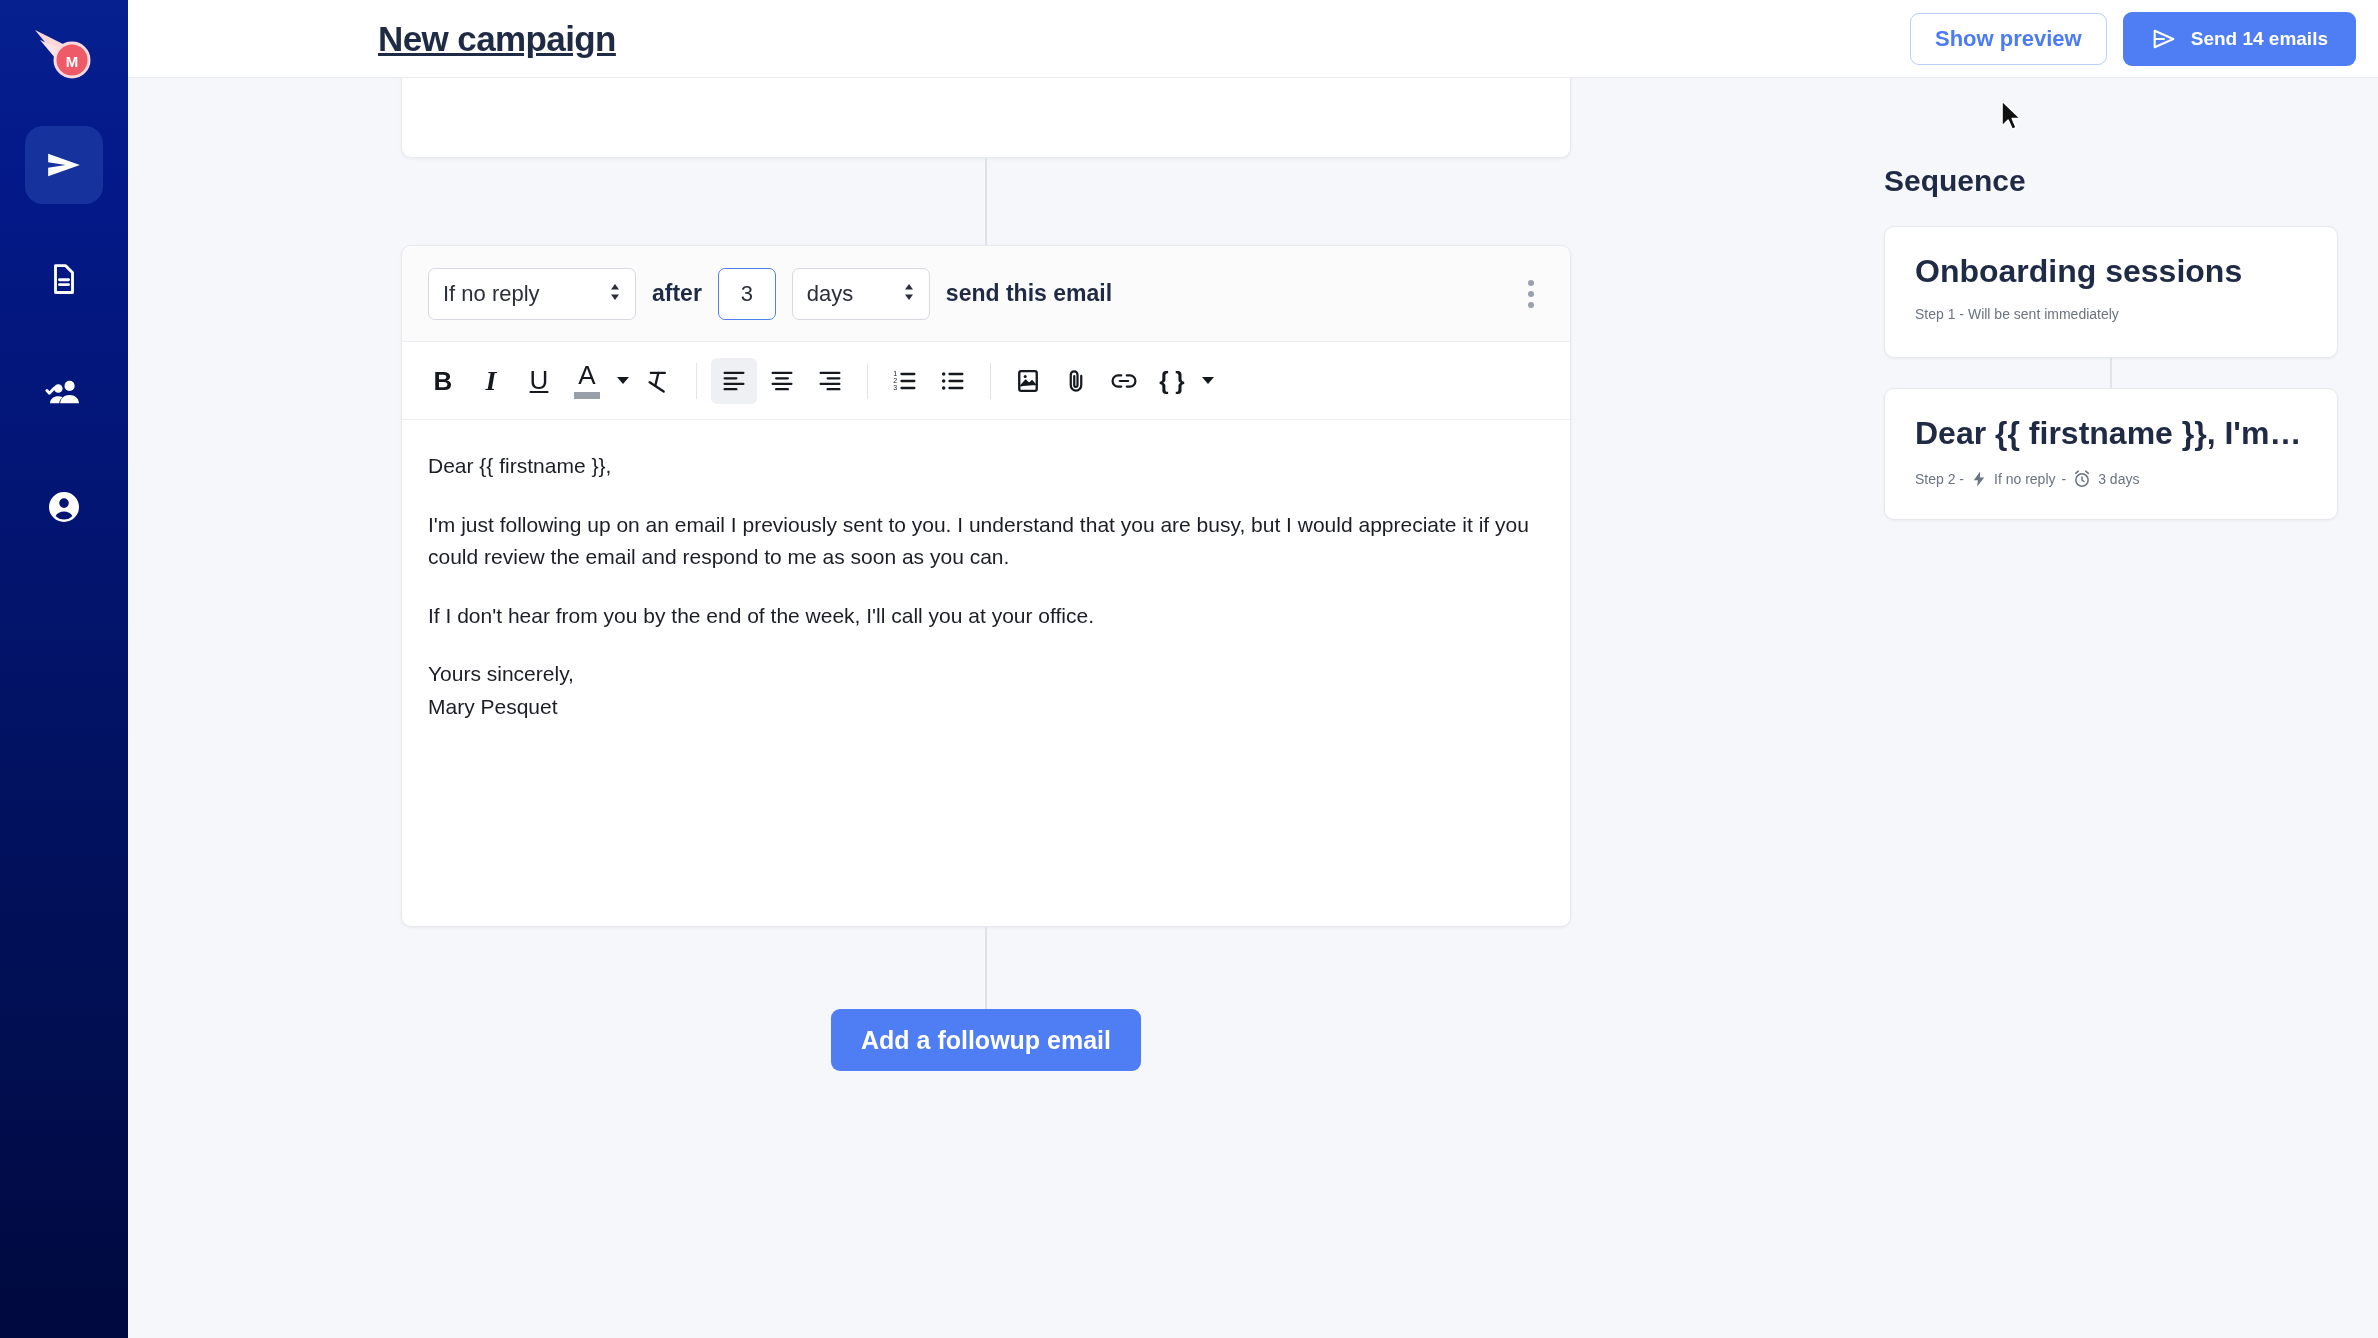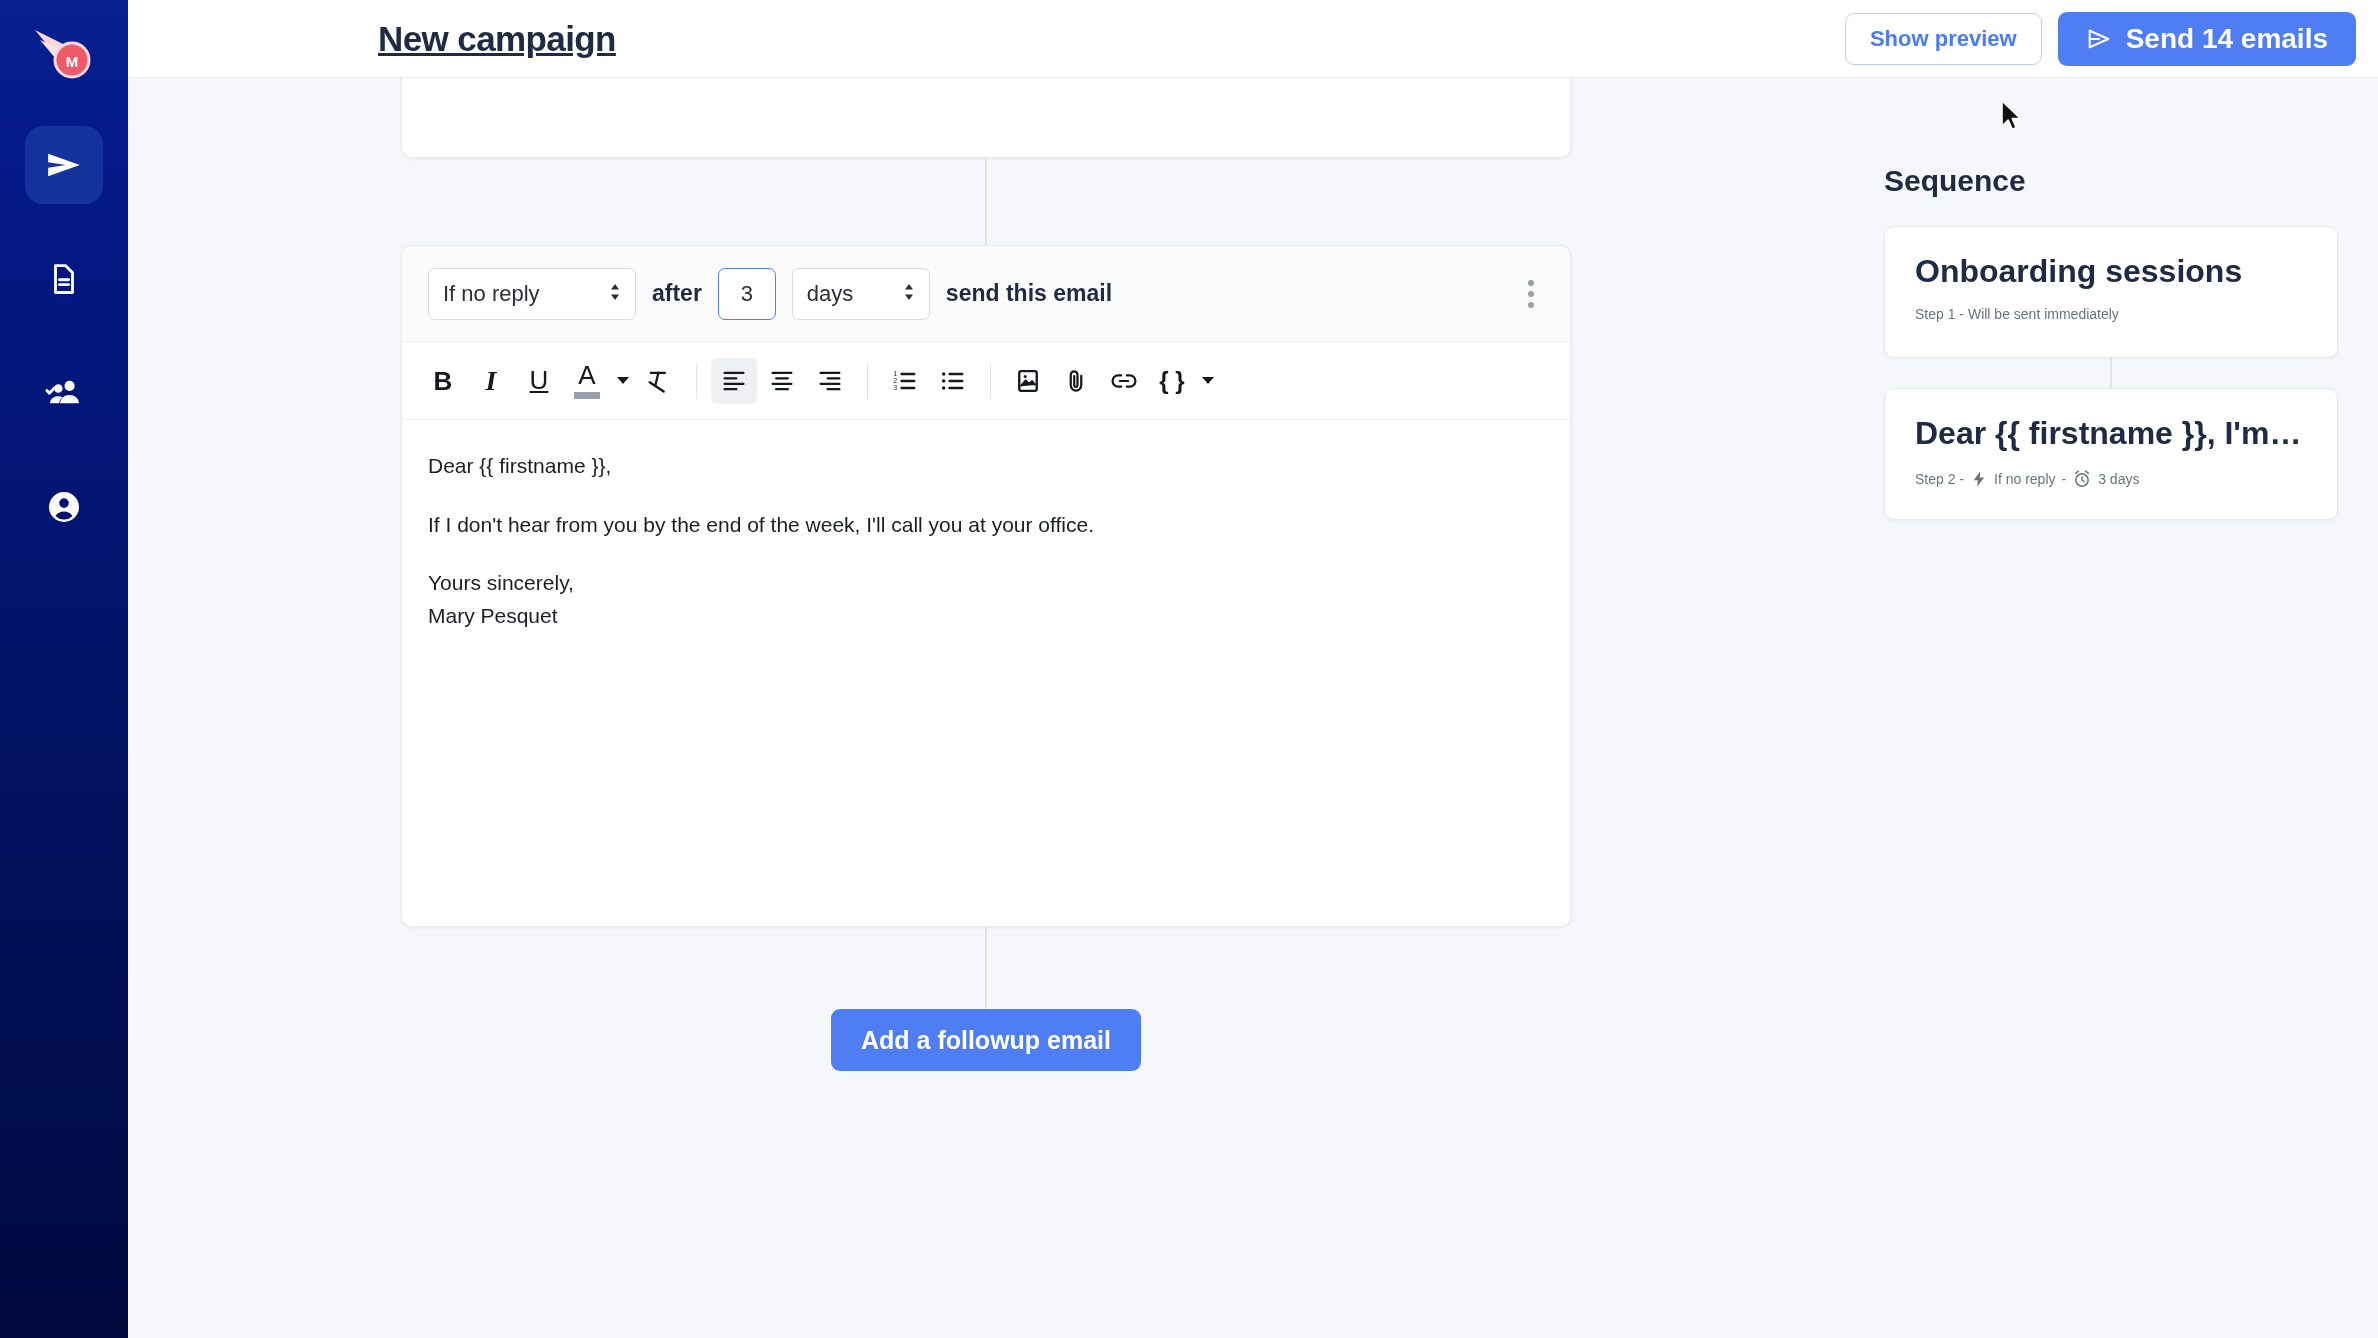--- a/index.html
+++ b/index.html
@@ -46,21 +46,21 @@
   .btn {
     border: none; cursor: pointer; border-radius: 9px;
     font-family: "Liberation Sans", sans-serif; font-weight: 700;
     display: inline-flex; align-items: center; justify-content: center;
   }
   .btn-outline {
     background: #ffffff; color: #4b7bf5; border: 1.5px solid #bdcef9;
     font-size: 22px; height: 52px; padding: 0 24px;
   }
   .btn-primary {
-    background: #4f7df3; color: #ffffff; font-size: 28px;
+    background: #4f7df3; color: #ffffff; font-size: 19px;
     height: 54px; padding: 0 28px; gap: 14px;
   }
   .btn-primary svg { display:block; }
 
   
   .workarea { flex: 1 1 auto; display: flex; min-height: 0; position: relative; }
 
   .canvas {
     flex: 1 1 auto; position: relative; overflow: hidden;
     background: #f6f7fa; display: flex; flex-direction: column; align-items: center;
@@ -376,20 +376,21 @@
             </div>
             <div class="tb-caret">
               <svg width="14" height="9" viewBox="0 0 14 9" fill="#15181d">
                   <path d="M1 1 L7 8 L13 1 Z"></path>
                 </svg>
             </div>
           </div>
 
           <div class="email-body">
             <p>Dear {{ firstname }},</p>
+            <p>I'm just following up on an email I previously sent to you. I understand that you are busy, but I would appreciate it if you could review the email and respond to me as soon as you can.</p>
             <p>If I don't hear from you by the end of the week, I'll call you at your office.</p>
             <p class="tight">Yours sincerely,</p>
             <p class="tight">Mary Pesquet</p>
           </div>
         </section>
 
         <div class="connector connector-bottom"></div>
 
         <button class="btn btn-add">Add a followup email</button>
       </div>

